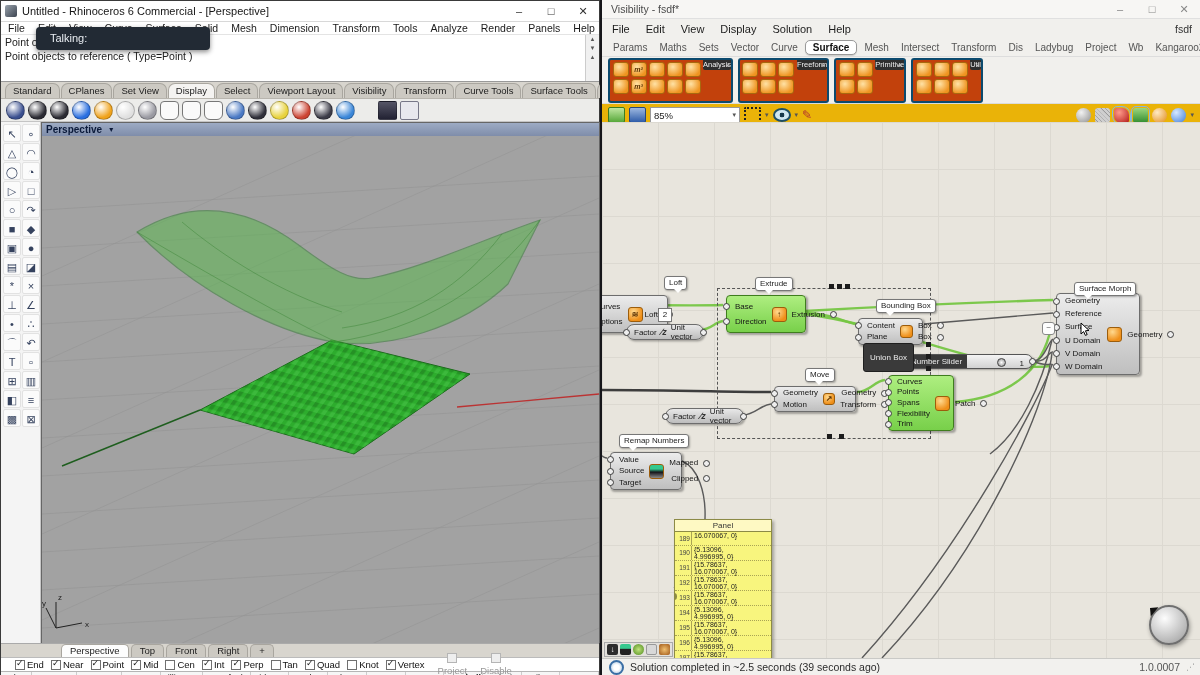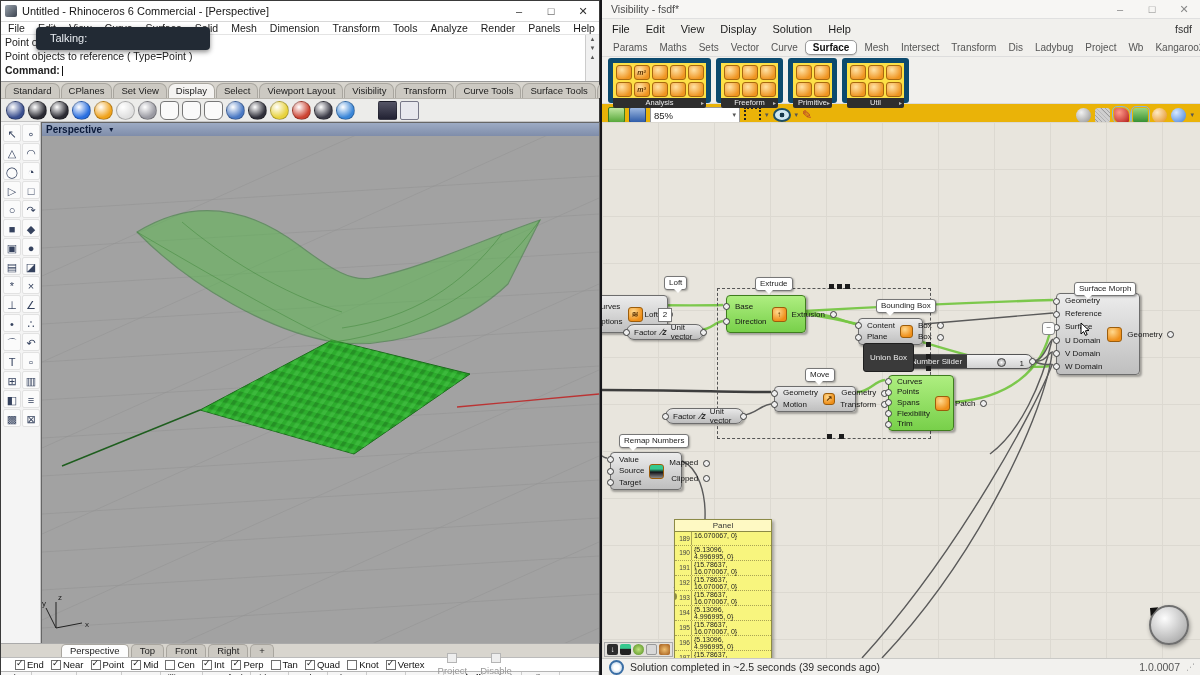--- a/index.html
+++ b/index.html
@@ -52,21 +52,21 @@
   #gh{position:absolute;left:600px;top:0;width:600px;height:675px;background:#f1f0ed;border-left:2px solid #16161a;box-sizing:border-box;}
   .g-title{height:18px;background:#f7f6f4;border-bottom:1px solid #e0e0e0;display:flex;align-items:center;font-size:10.5px;color:#4c4c4c;padding-left:9px;}
   .g-title .t{flex:1;}
   .g-title .winbtn{color:#888;height:17px;line-height:17px;}
   .g-menu{height:19px;display:flex;align-items:center;gap:16px;padding:0 8px 0 10px;font-size:11px;color:#1c1c1c;background:#f1f0ed;}
   .g-menu .doc{margin-left:auto;font-size:10.5px;color:#333;}
   .g-tabs{height:18px;display:flex;align-items:center;gap:2px;padding-left:6px;font-size:10px;color:#555;border-bottom:1px solid #ddd;background:#f1f0ed;}
   .g-tab{padding:1px 5px;white-space:nowrap;}
   .g-tab.active{background:#fff;border:1px solid #999;border-radius:5px;color:#111;font-weight:bold;padding:1px 7px;box-shadow:0 1px 1px rgba(0,0,0,.15);}
   .g-toolbar{height:45px;background:#f1f0ed;display:flex;gap:5px;padding:1px 0 0 6px;border-bottom:1px solid #dcdcda;}
-  .ggroup{background:#fde047;border:5px solid #0c4a6e;border-radius:3px;display:flex;flex-direction:column;}
+  .ggroup{background:#c2410c;border:2px solid #0c4a6e;border-radius:3px;display:flex;flex-direction:row;}
   .gicons{display:grid;grid-auto-rows:16px;gap:1px;padding:1px 2px;align-content:start;}
   .cols5{grid-template-columns:repeat(5,17px);} .cols3{grid-template-columns:repeat(3,17px);} .cols2{grid-template-columns:repeat(2,17px);}
   .oicon{width:14px;height:13px;margin:1px auto 0;border-radius:3px;background:radial-gradient(circle at 35% 30%,#ffe2a5,#ef9420 75%);border:1px solid #a8690f;font-size:7px;font-style:italic;font-weight:bold;color:#5c3405;text-align:center;line-height:13px;}
   .gglabel{height:10px;background:#2e2e2e;border-radius:0 0 2px 2px;color:#eee;font-size:7.5px;line-height:10px;text-align:center;position:relative;}
   .gglabel::after{content:"▸";position:absolute;right:2px;top:0;font-size:6px;color:#bbb;}
   .g-canvasbar{height:22px;background:#eab308;border-bottom:1px solid #d5d4d1;display:flex;align-items:center;gap:4px;padding:0 6px;}
   .cicon{width:15px;height:14px;border-radius:2px;}
   .ci-folder{background:linear-gradient(#bfe6a0,#57a83a);border:1px solid #3c7d22;}
   .ci-save{background:linear-gradient(#9db8e0,#2f5ca8);border:1px solid #24477f;}
   .zoombox{width:82px;height:14px;background:#fff;border:1px solid #999;font-size:9.5px;color:#222;display:flex;align-items:center;padding:0 3px;justify-content:space-between;}
@@ -163,21 +163,20 @@
         <span>Transform</span>
         <span>Tools</span>
         <span>Analyze</span>
         <span>Render</span>
         <span>Panels</span>
         <span>Help</span>
       </nav>
     <div class="r-cmd">
       <div class="ln">Point ob</div>
       <div class="ln">Point objects to reference ( Type=Point )</div>
-      <div class="ln"><span class="prompt">Command:</span><span class="caret"></span></div>
       <div class="cmd-scroll">▲<br>▼<br>▲</div>
     </div>
     <div class="r-overlay">Talking:</div>
     <div class="r-tabs">
         <span class="r-tab">Standard</span>
         <span class="r-tab">CPlanes</span>
         <span class="r-tab">Set View</span>
         <span class="r-tab active">Display</span>
         <span class="r-tab">Select</span>
         <span class="r-tab">Viewport Layout</span>

